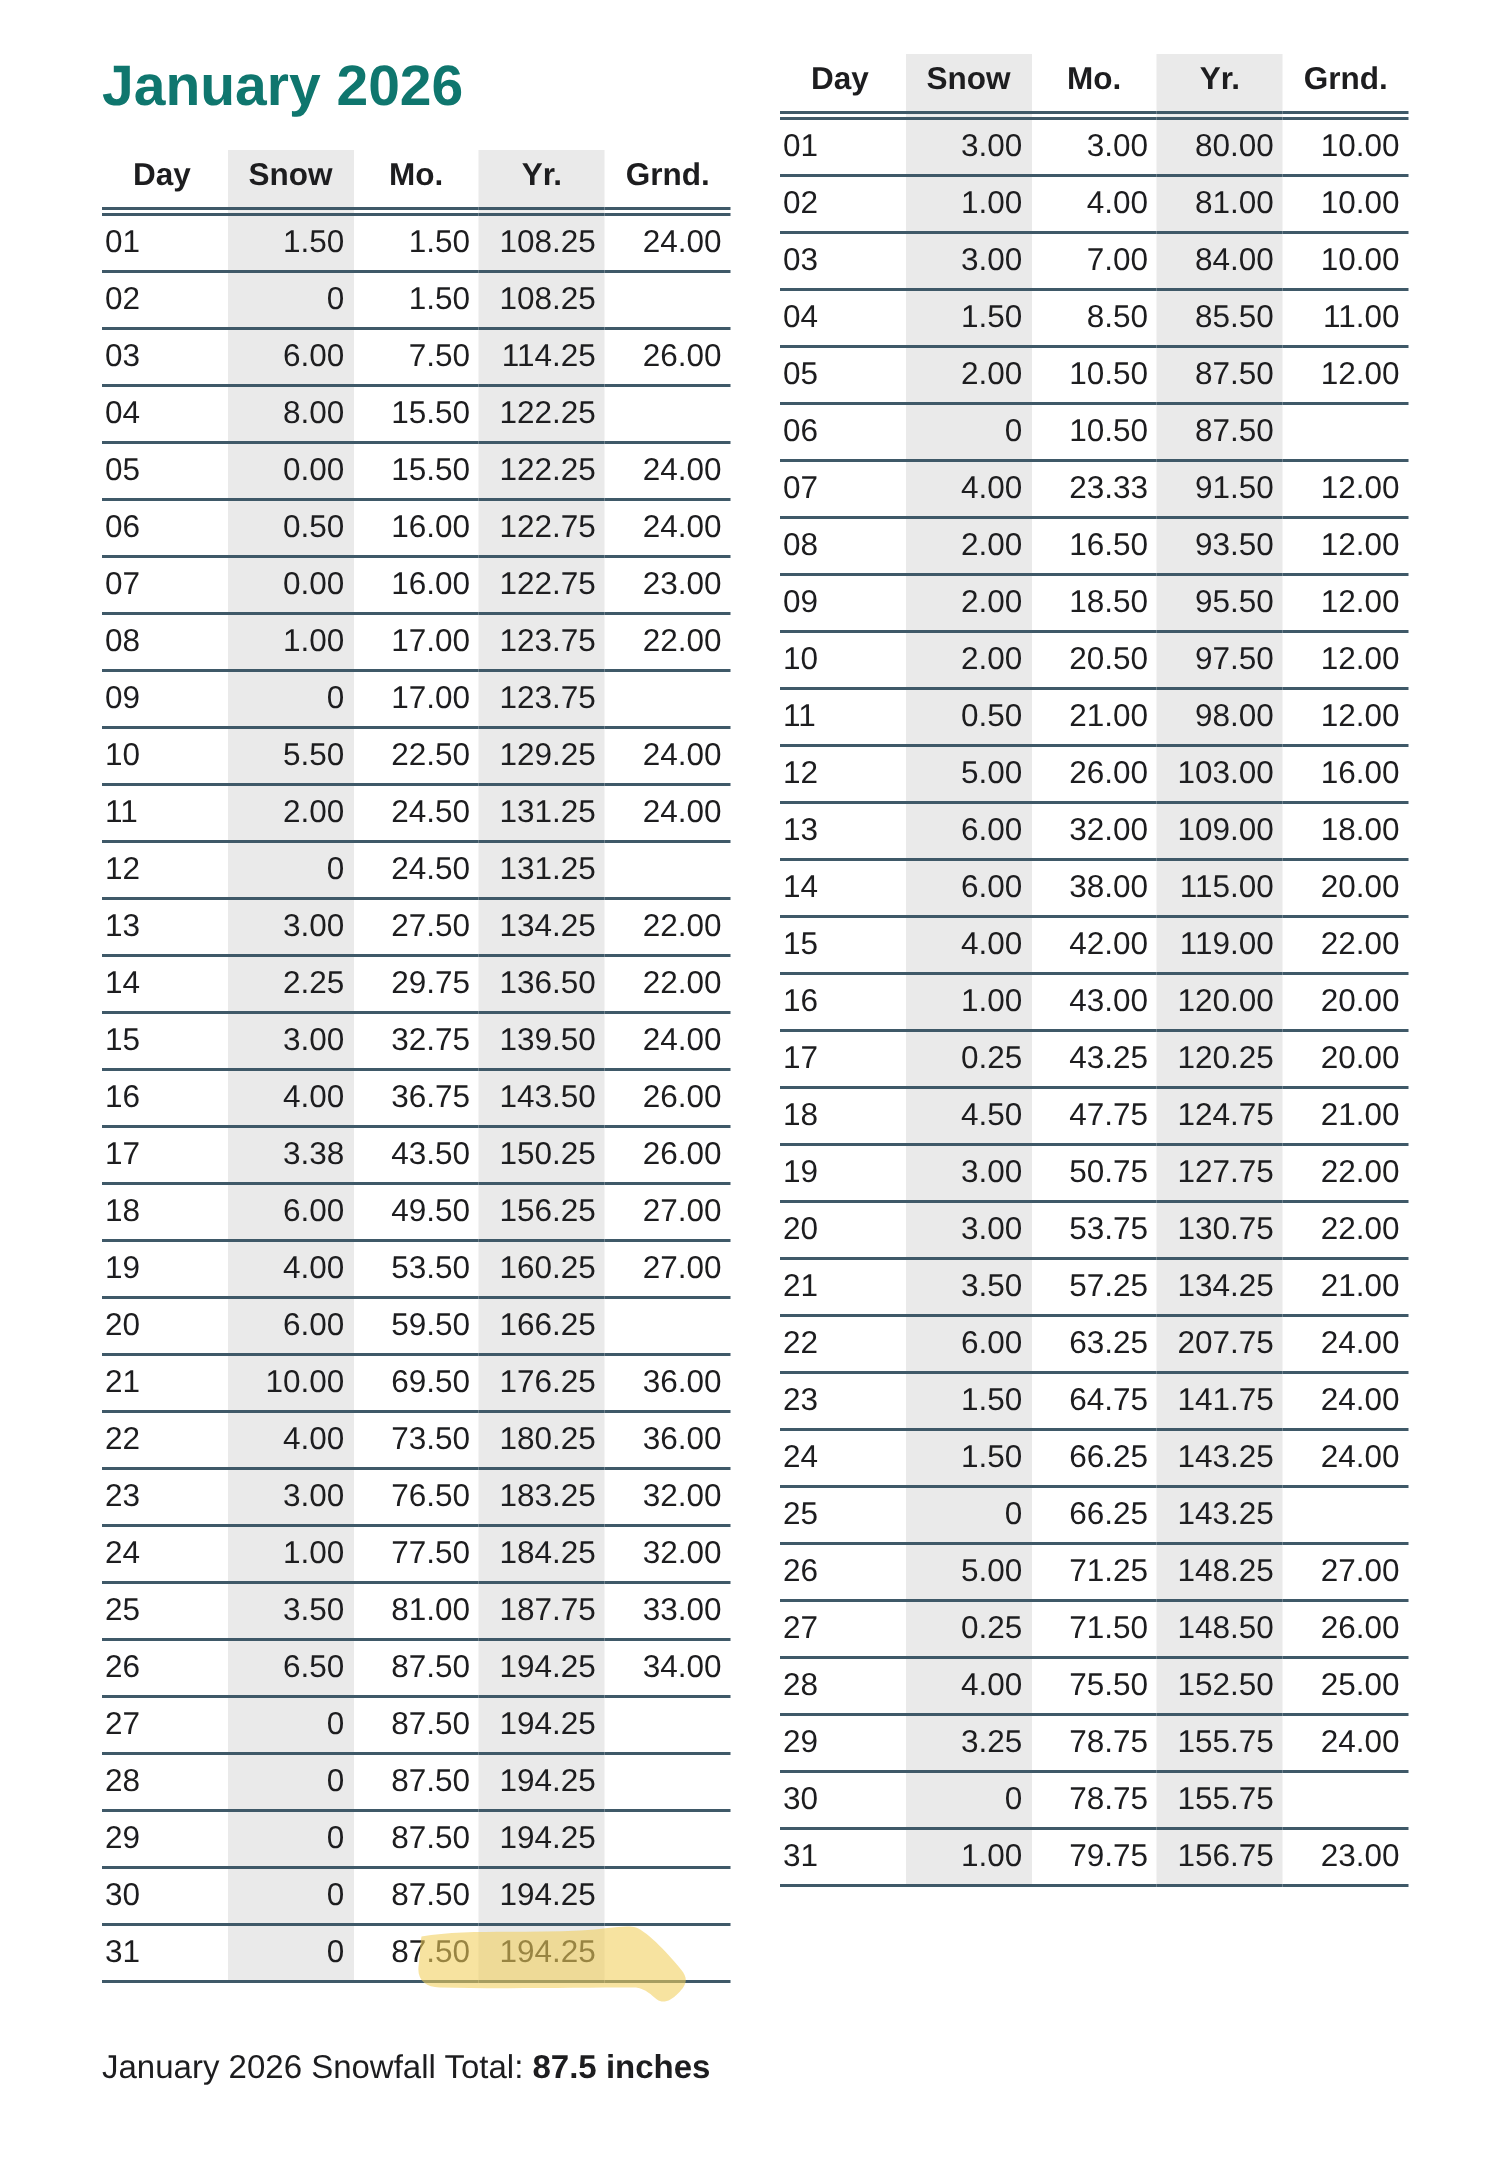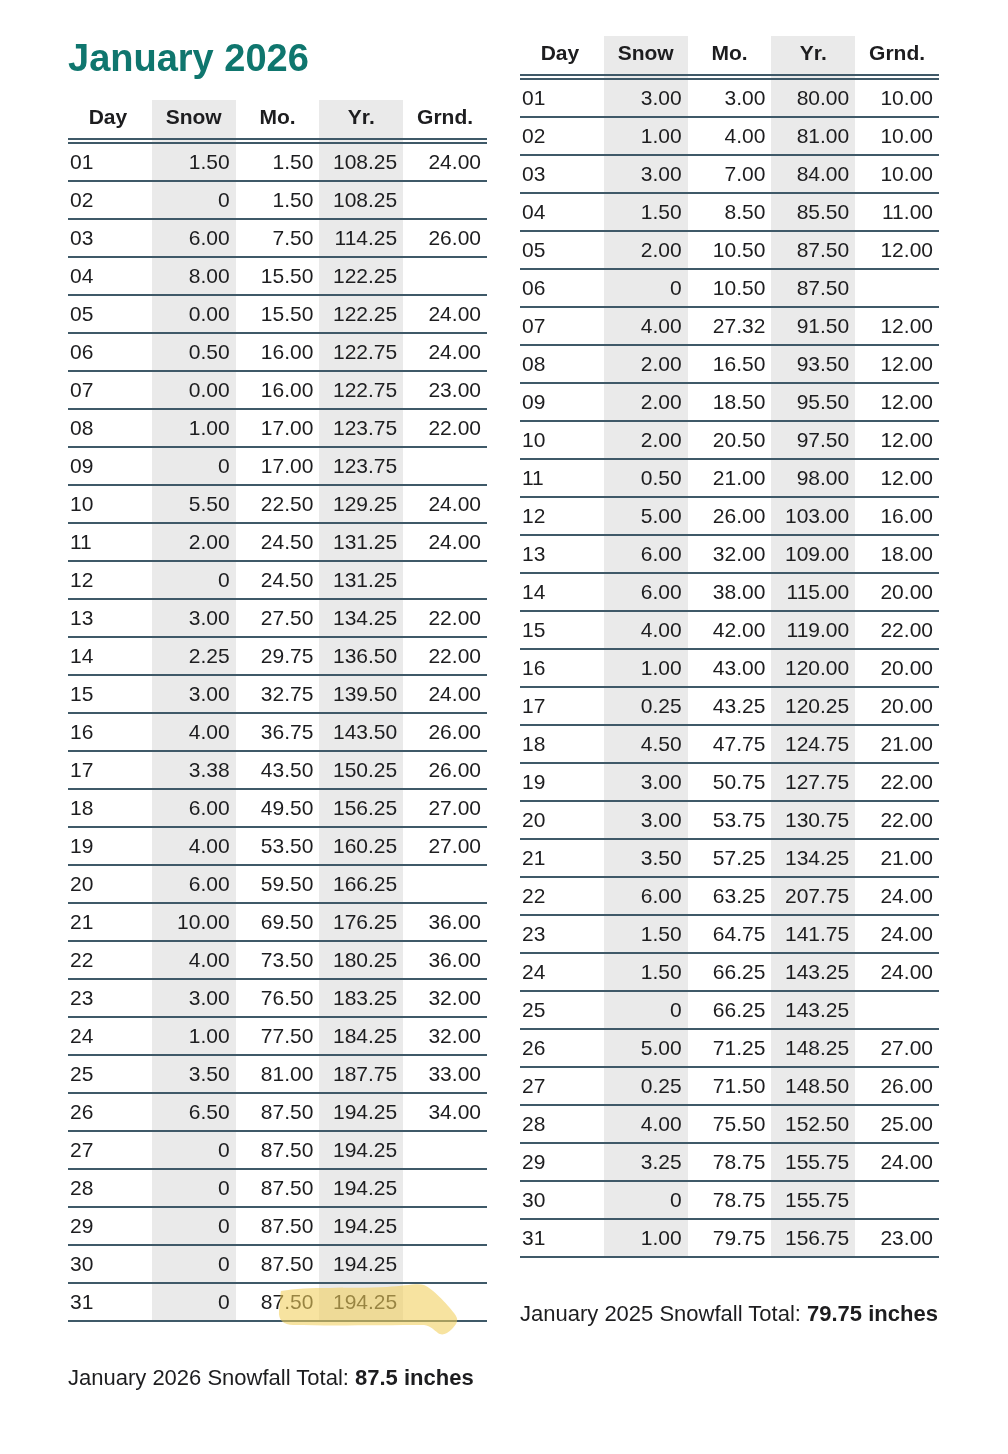--- a/index.html
+++ b/index.html
@@ -372,21 +372,21 @@
               <tr>
                 <td>06</td>
                 <td>0</td>
                 <td>10.50</td>
                 <td>87.50</td>
                 <td></td>
               </tr>
               <tr>
                 <td>07</td>
                 <td>4.00</td>
-                <td>27.32</td>
+                <td>23.33</td>
                 <td>91.50</td>
                 <td>12.00</td>
               </tr>
               <tr>
                 <td>08</td>
                 <td>2.00</td>
                 <td>16.50</td>
                 <td>93.50</td>
                 <td>12.00</td>
               </tr>
@@ -548,16 +548,15 @@
                 <td>31</td>
                 <td>1.00</td>
                 <td>79.75</td>
                 <td>156.75</td>
                 <td>23.00</td>
               </tr>
             </tbody>
       </table>
 
     </div>
-    <p class="total"><span class="total-label">January 2025 Snowfall Total: </span><span class="total-value">79.75 inches</span></p>
   </section>
 </div>
 </div>
 
 </body></html>

